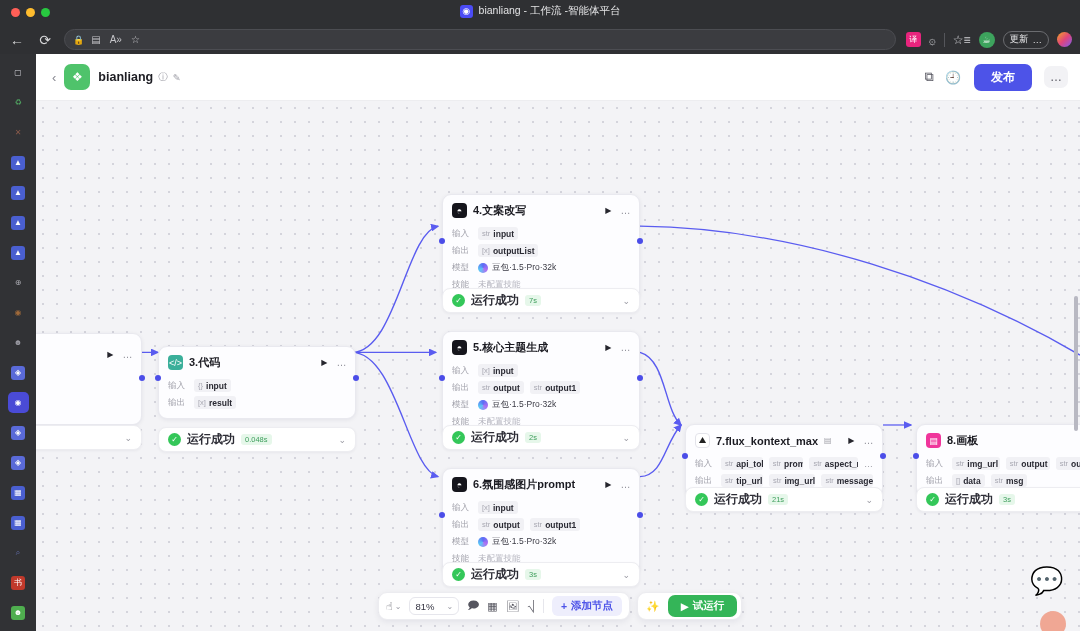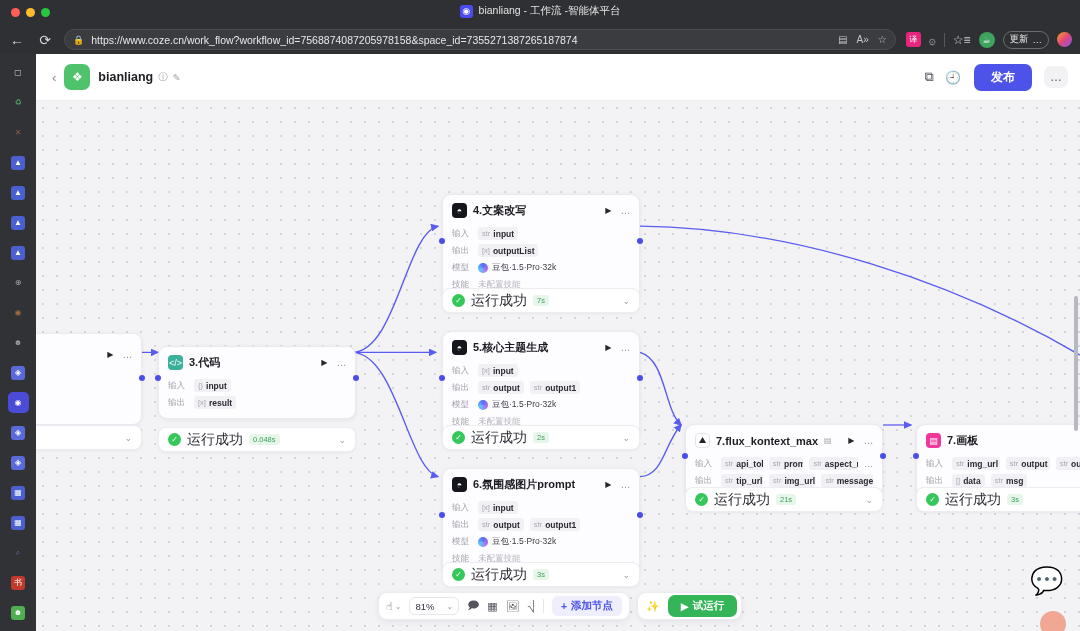--- a/index.html
+++ b/index.html
@@ -213,21 +213,21 @@
     background: #ffffff; border: 1px solid #ededf1; border-radius: 8px;
     height: 25px; display: flex; align-items: center; padding: 0 9px; gap: 6px;
     box-shadow: 0 1px 3px rgba(20,20,50,.05);
     z-index: 5;
   }
   .st-chk {
     width: 13px; height: 13px; border-radius: 50%; background: #34c759;
     display: flex; align-items: center; justify-content: center;
     color: #fff; font-size: 8px; flex: 0 0 auto;
   }
-  .st-text { font-size: 14px; color: #2c2c35; font-weight: normal; }
+  .st-text { font-size: 12px; color: #2c2c35; font-weight: bold; }
   .st-time {
     background: #e6f7ea; color: #3e9e5c; font-size: 7.5px;
     padding: 1px 4px; border-radius: 3px;
   }
   .st-chev { margin-left: auto; font-size: 9px; color: #9a9aa3; }
 
   
   .port {
     position: absolute; width: 6px; height: 6px; border-radius: 50%;
     background: #4b4de8; z-index: 6;
@@ -306,21 +306,20 @@
       <div class="tab-favicon">◉</div>
       <span>bianliang - 工作流 -智能体平台</span>
     </div>
   </div>
 
   <div class="navbar">
     <div class="nav-btn">←</div>
     <div class="nav-btn">⟳</div>
     <div class="omnibox">
       <span class="omni-lock">🔒</span>
-      <span class="omni-url">https://www.coze.cn/work_flow?workflow_id=7568874087205978158&amp;space_id=7355271387265187874</span>
       <span class="omni-icons">
         <span>▤</span>
         <span>A»</span>
         <span>☆</span>
       </span>
     </div>
     <div class="nav-right">
       <div class="ext-pink">译</div>
       <div class="ext-circle">۞</div>
       <div class="divider-v"></div>
@@ -679,21 +678,21 @@
             <span class="st-chk">✓</span>
             <span class="st-text">运行成功</span>
             <span class="st-time">21s</span>
             <span class="st-chev">⌄</span>
           </div>
           <div class="port" style="left: 646px; top: 352px;"></div>
           <div class="port" style="left: 844px; top: 352px;"></div>
           <div class="node" style="left: 880px; top: 323px; width: 198px;">
             <div class="node-head">
               <span class="n-ico" style="background: rgb(240, 53, 155);">▤</span>
-              <span class="n-title">7.画板</span>
+              <span class="n-title">8.画板</span>
               <span class="n-head-sp"></span>
             </div>
             <div class="node-body">
               <div class="n-row">
                 <span class="n-label">输入</span>
                 <span class="n-pill">
                   <span class="pt">str</span>
                   <span>img_url</span>
                 </span>
                 <span class="n-pill">

